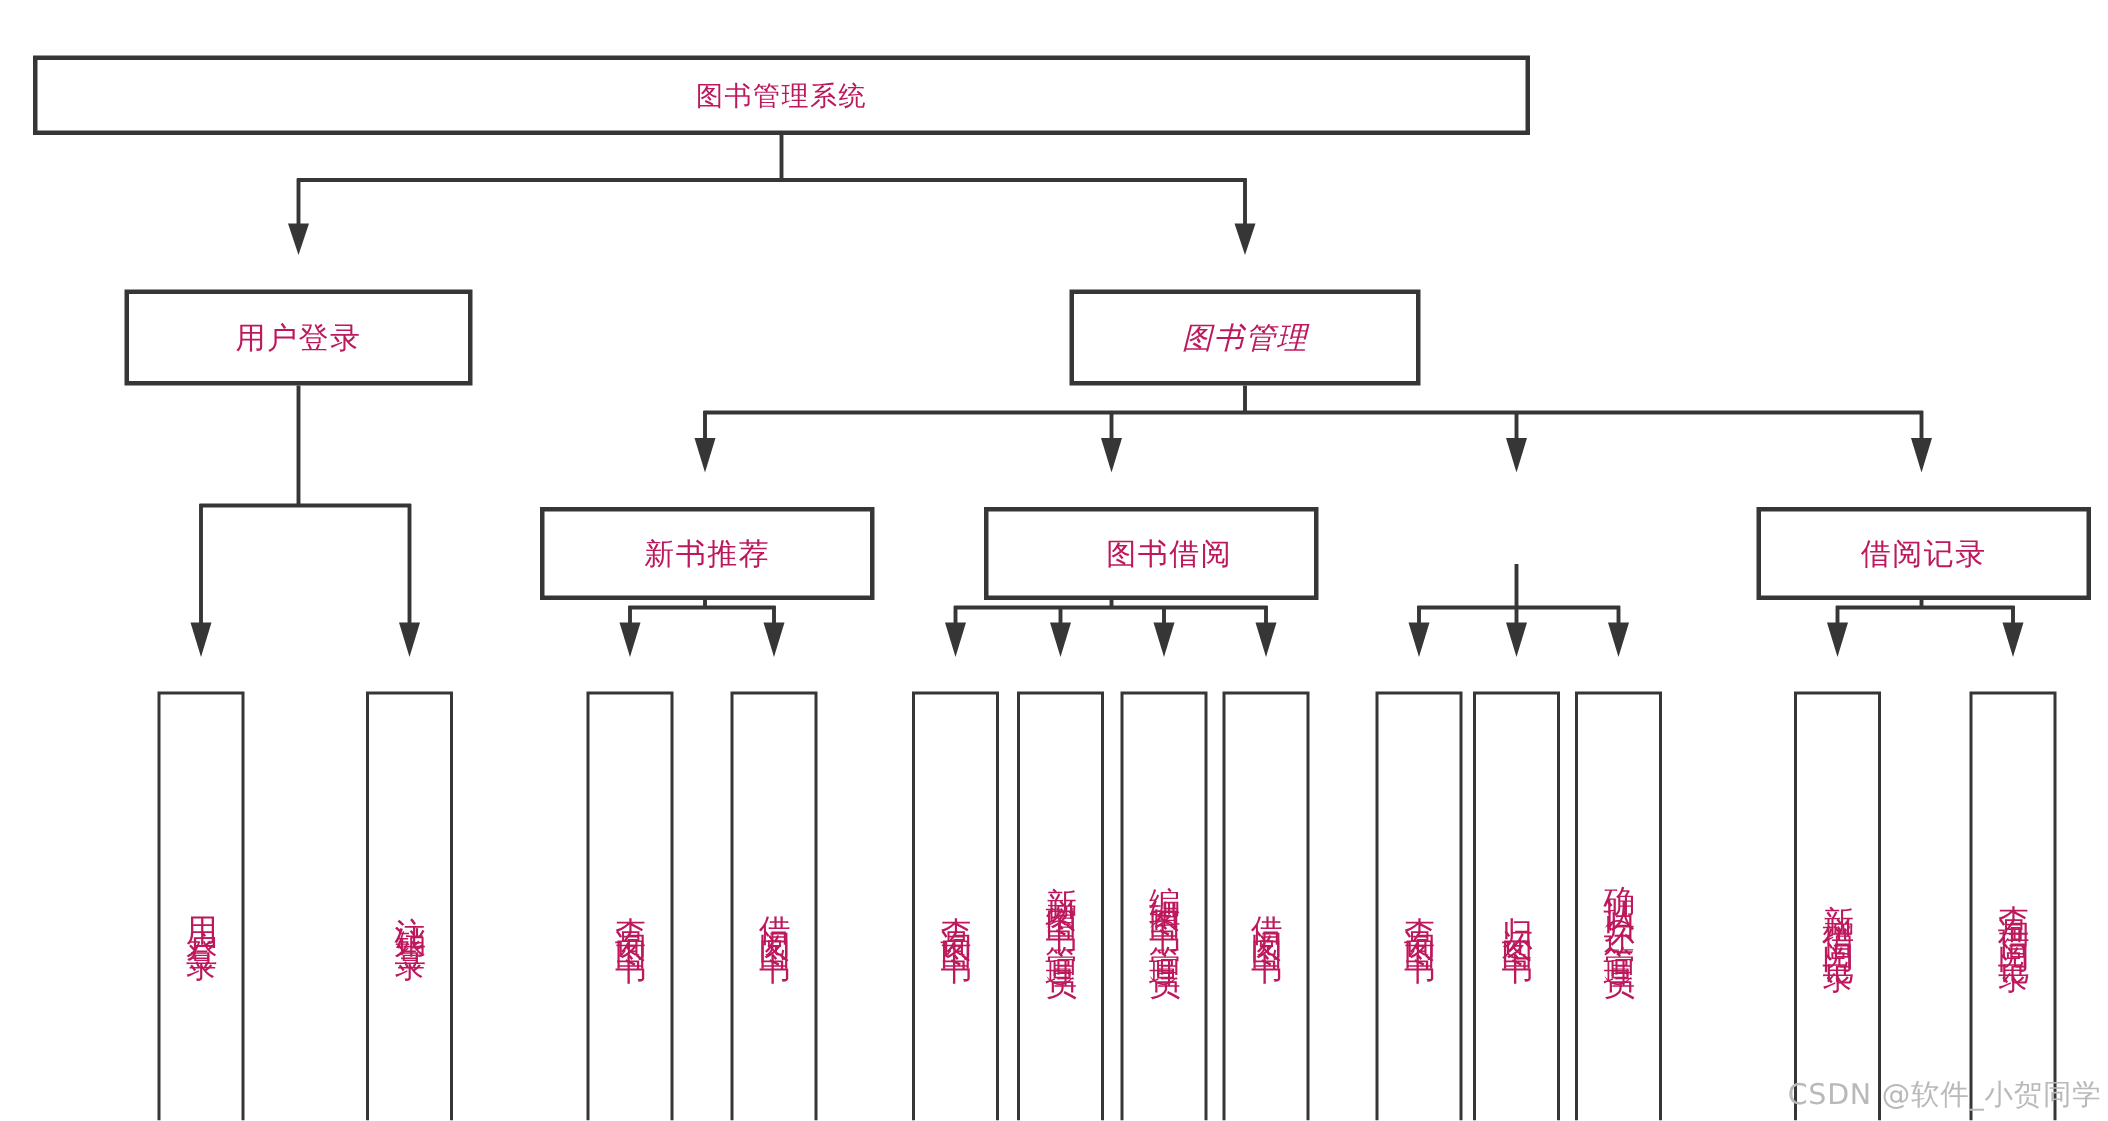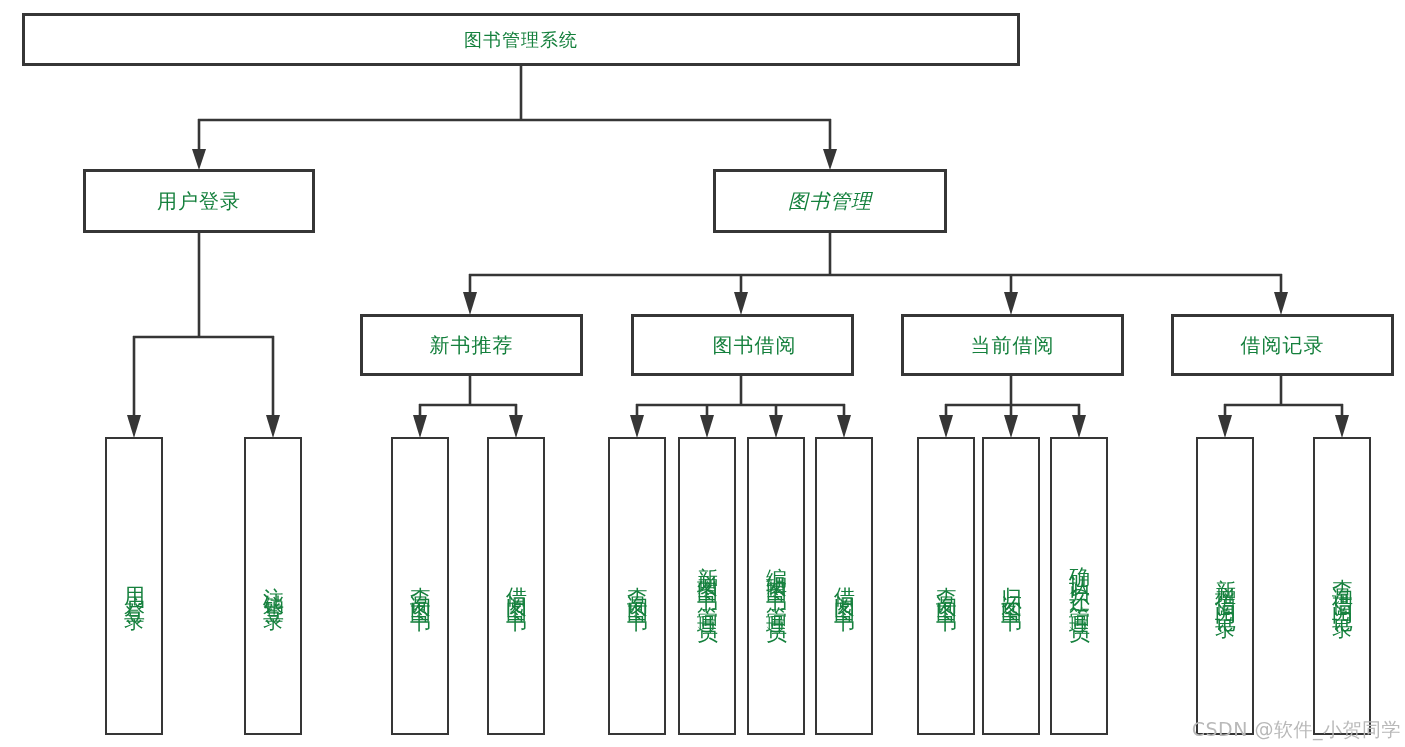--- a/index.html
+++ b/index.html
@@ -15,34 +15,35 @@
     position: absolute;
     left: 0; top: 0;
     width: 1405px; height: 747px;
     z-index: 0;
   }
   .node {
     position: absolute;
     box-sizing: border-box;
     background: #ffffff;
     border: 3px solid #363636;
-    color: #15803d;
+    color: #be185d;
     display: flex;
     align-items: center;
     justify-content: center;
     z-index: 1;
     letter-spacing: 1px;
+    margin-top: 24px;
   }
   .node.root  { left: 22px;  top: 13px;  width: 998px; height: 53px; font-size: 18px; }
   .node.l2    { top: 169px;  height: 64px; font-size: 20px; }
   .node.l2a   { left: 83px;  width: 232px; }
   .node.l2b   { left: 713px; width: 234px; font-style: italic; }
   .node.l3    { top: 314px;  height: 62px; width: 223px; font-size: 20px; }
   .node.l3a   { left: 360px; }
-  .node.l3b   { left: 631px; padding-left: 24px; }
+  .node.l3b   { left: 656px; padding-left: 24px; }
   .node.l3c   { left: 901px; }
   .node.l3d   { left: 1171px; }
   .node.leaf {
     top: 437px;
     width: 58px;
     height: 298px;
     border-width: 2.5px;
     font-size: 21px;
     line-height: 1;
     letter-spacing: 8px;
@@ -157,21 +158,20 @@
     </g>
   </svg>
 
   <div class="node root">图书管理系统</div>
 
   <div class="node l2 l2a">用户登录</div>
   <div class="node l2 l2b">图书管理</div>
 
   <div class="node l3 l3a">新书推荐</div>
   <div class="node l3 l3b">图书借阅</div>
-  <div class="node l3 l3c">当前借阅</div>
   <div class="node l3 l3d">借阅记录</div>
 
   <div class="node leaf p1">用户登录</div>
   <div class="node leaf p2">注销登录</div>
 
   <div class="node leaf p3">查询图书</div>
   <div class="node leaf p4">借阅图书</div>
 
   <div class="node leaf p5">查询图书</div>
   <div class="node leaf p6">新增图书（管理员）</div>

